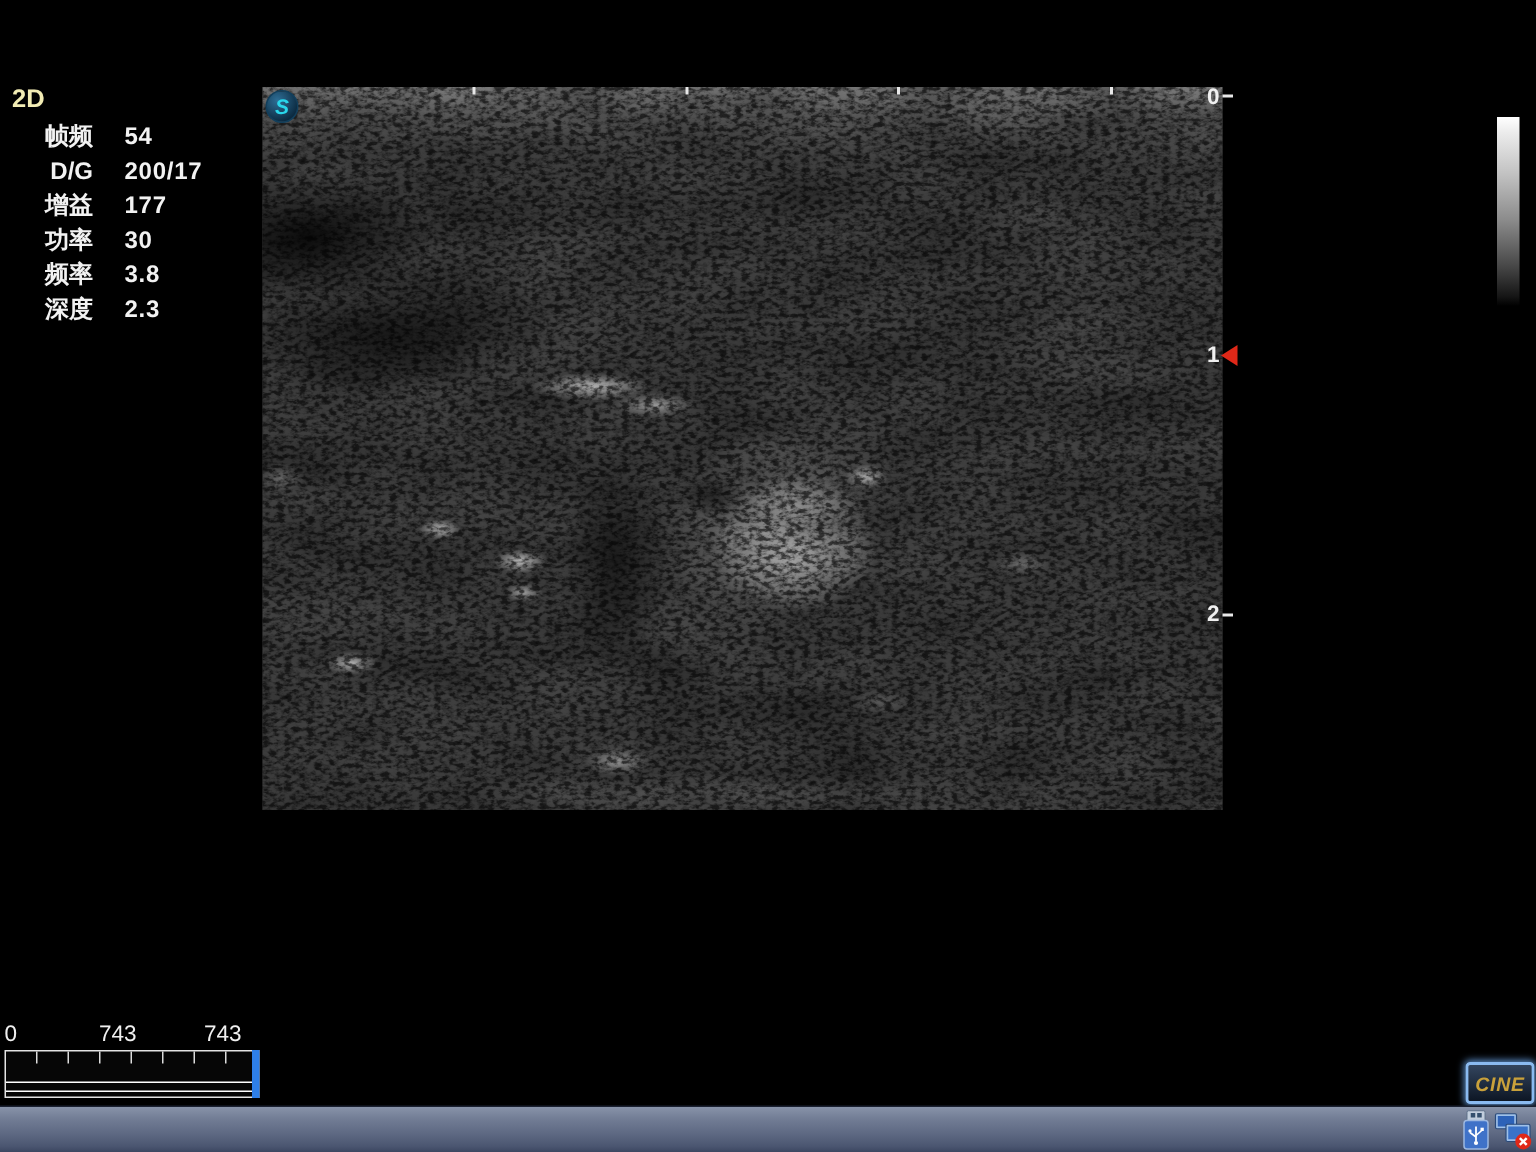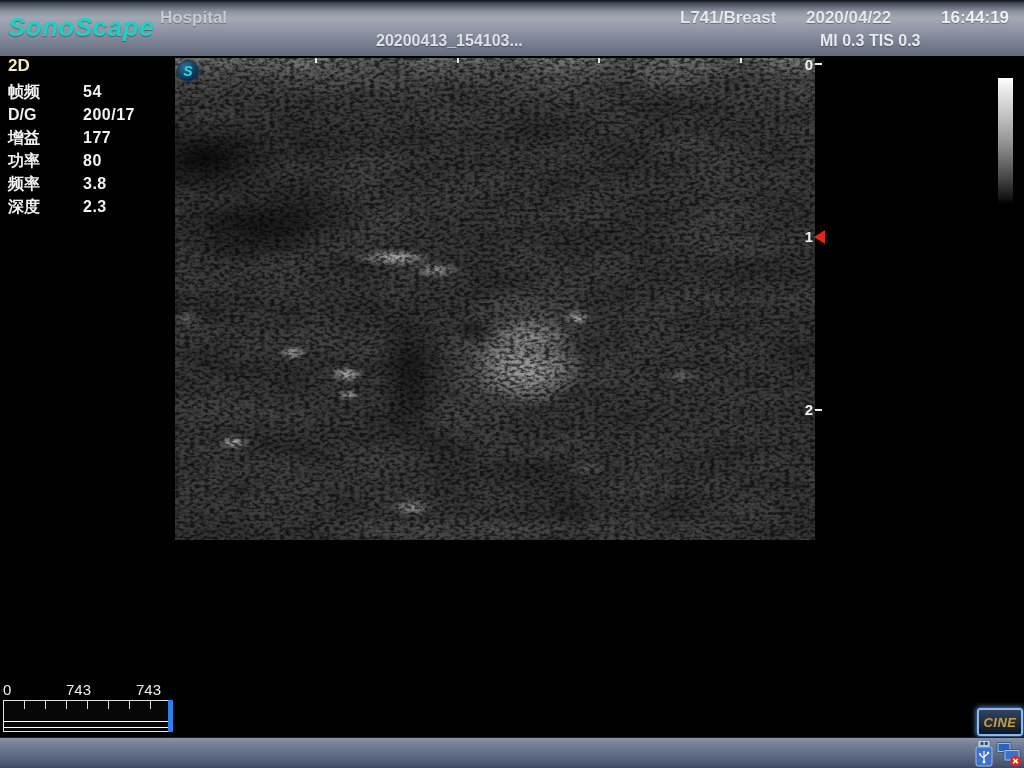--- a/index.html
+++ b/index.html
@@ -16,21 +16,21 @@
   .hospital{left:160px;top:8px;font-size:17px;font-weight:bold;color:#c6cbd3;}
   .probe{left:680px;top:8px;font-size:17px;font-weight:bold;color:#e3e7ee;}
   .date{left:806px;top:8px;font-size:17px;font-weight:bold;color:#e3e7ee;}
   .time{left:941px;top:8px;font-size:17px;font-weight:bold;color:#eef1f6;}
   .examid{left:376px;top:32px;font-size:16px;font-weight:bold;color:#dde2ea;}
   .mitis{left:820px;top:32px;font-size:16px;font-weight:bold;color:#e8ebf1;}
 
   
   .params{position:absolute;left:8px;top:56px;color:#f2f2f2;}
   .mode{height:24px;font-size:17px;font-weight:bold;color:#f2ecb4;}
-  .prow{height:23px;font-size:16px;font-weight:600;display:flex;line-height:23px;}
+  .prow{height:23px;font-size:16px;font-weight:600;display:flex;line-height:23px;text-align:right;}
   .plabel{width:54px;}
   .pvalue{letter-spacing:.5px;margin-left:21px;}
 
   
   .usimage{position:absolute;left:175px;top:58px;width:640px;height:482px;background:#000;
            overflow:hidden;isolation:isolate;}
   .echomap{position:absolute;inset:0;background-color:#4a4a4a;background-repeat:no-repeat;
     background-image:
       radial-gradient(120px 60px at 30px 100px, rgba(0,0,0,.8), rgba(0,0,0,0) 70%),
       radial-gradient(150px 60px at 85px 165px, rgba(0,0,0,.6), rgba(0,0,0,0) 70%),
@@ -90,47 +90,38 @@
     background:linear-gradient(180deg,#8893a9 0%,#727d95 25%,#5c6781 60%,#4a5570 85%,#38425c 100%);
     border-top:1px solid #1a2030;}
   .usb{position:absolute;right:29px;top:2px;}
   .net{position:absolute;right:2px;top:2px;}
 </style>
 </head>
 <body>
 
 <div class="screen">
 
-  <header class="topbar">
-    <div class="logo">SonoScape</div>
-    <div class="hospital">Hospital</div>
-    <div class="probe">L741/Breast</div>
-    <div class="date">2020/04/22</div>
-    <div class="time">16:44:19</div>
-    <div class="examid">20200413_154103...</div>
-    <div class="mitis">MI 0.3 TIS 0.3</div>
-  </header>
 
   <aside class="params">
     <div class="mode">2D</div>
     <div class="prow">
       <span class="plabel">帧频</span>
       <span class="pvalue">54</span>
     </div>
     <div class="prow">
       <span class="plabel">D/G</span>
       <span class="pvalue">200/17</span>
     </div>
     <div class="prow">
       <span class="plabel">增益</span>
       <span class="pvalue">177</span>
     </div>
     <div class="prow">
       <span class="plabel">功率</span>
-      <span class="pvalue">80</span>
+      <span class="pvalue">30</span>
     </div>
     <div class="prow">
       <span class="plabel">频率</span>
       <span class="pvalue">3.8</span>
     </div>
     <div class="prow">
       <span class="plabel">深度</span>
       <span class="pvalue">2.3</span>
     </div>
   </aside>

